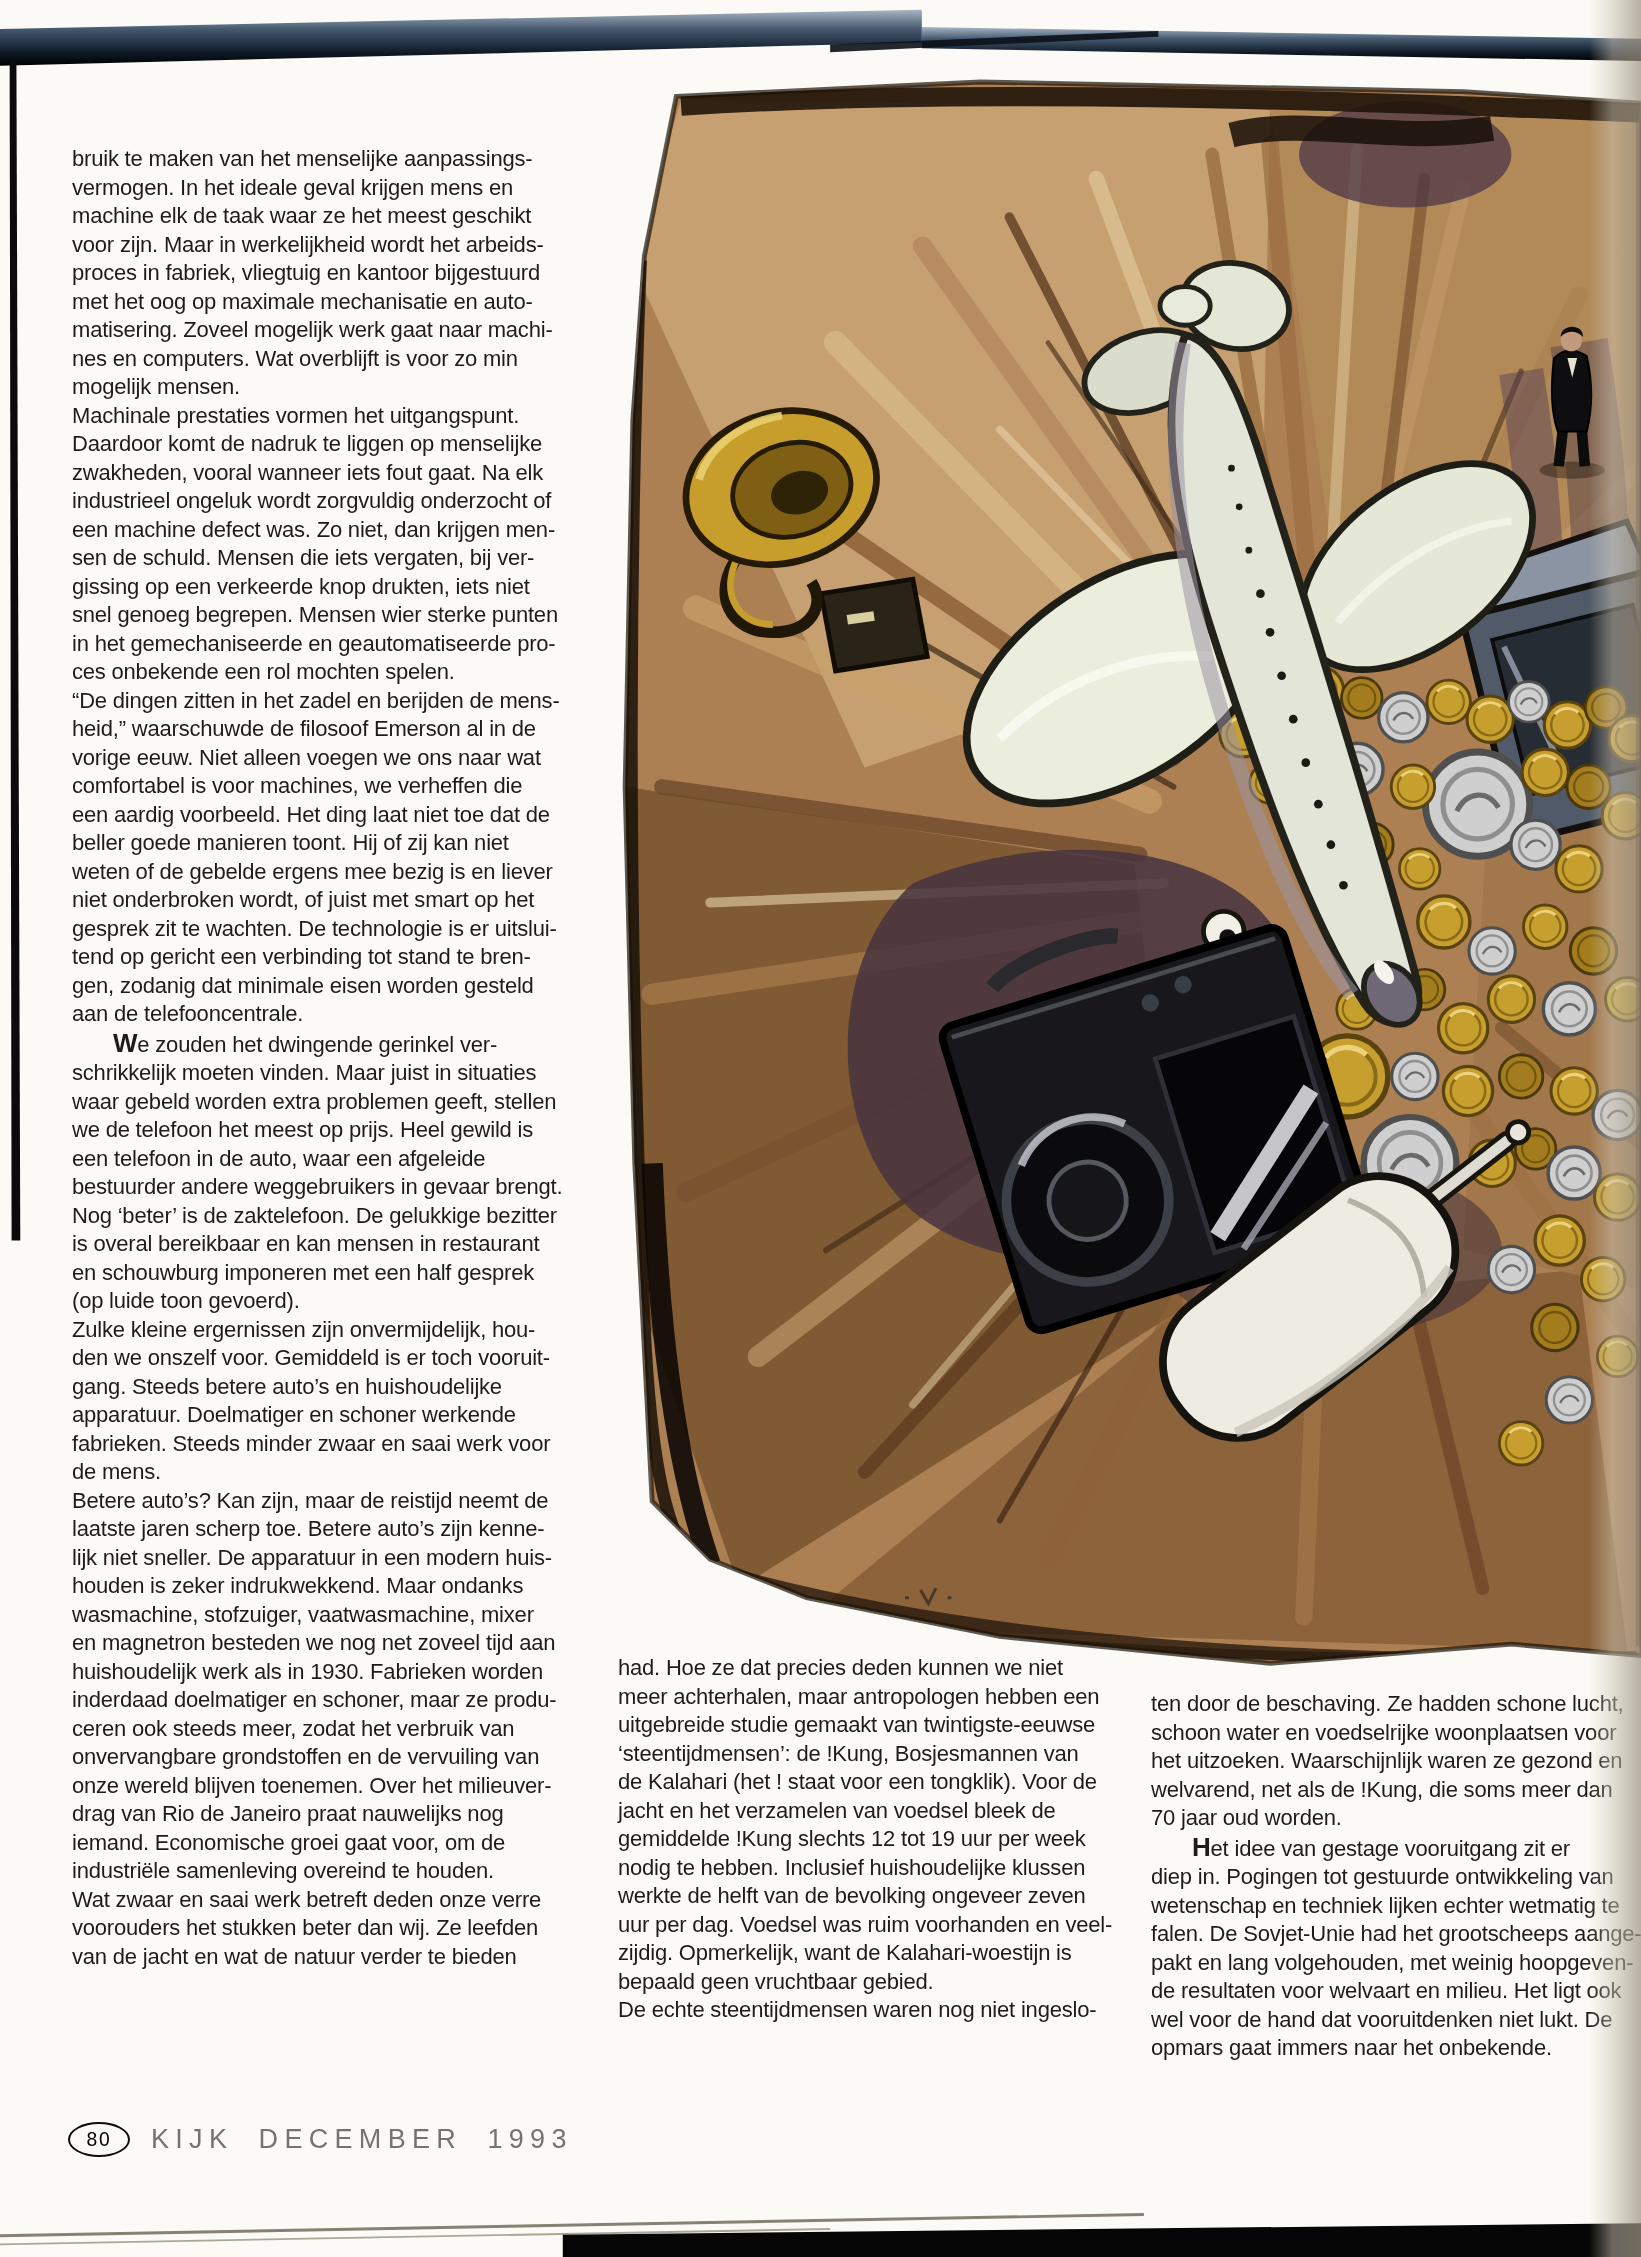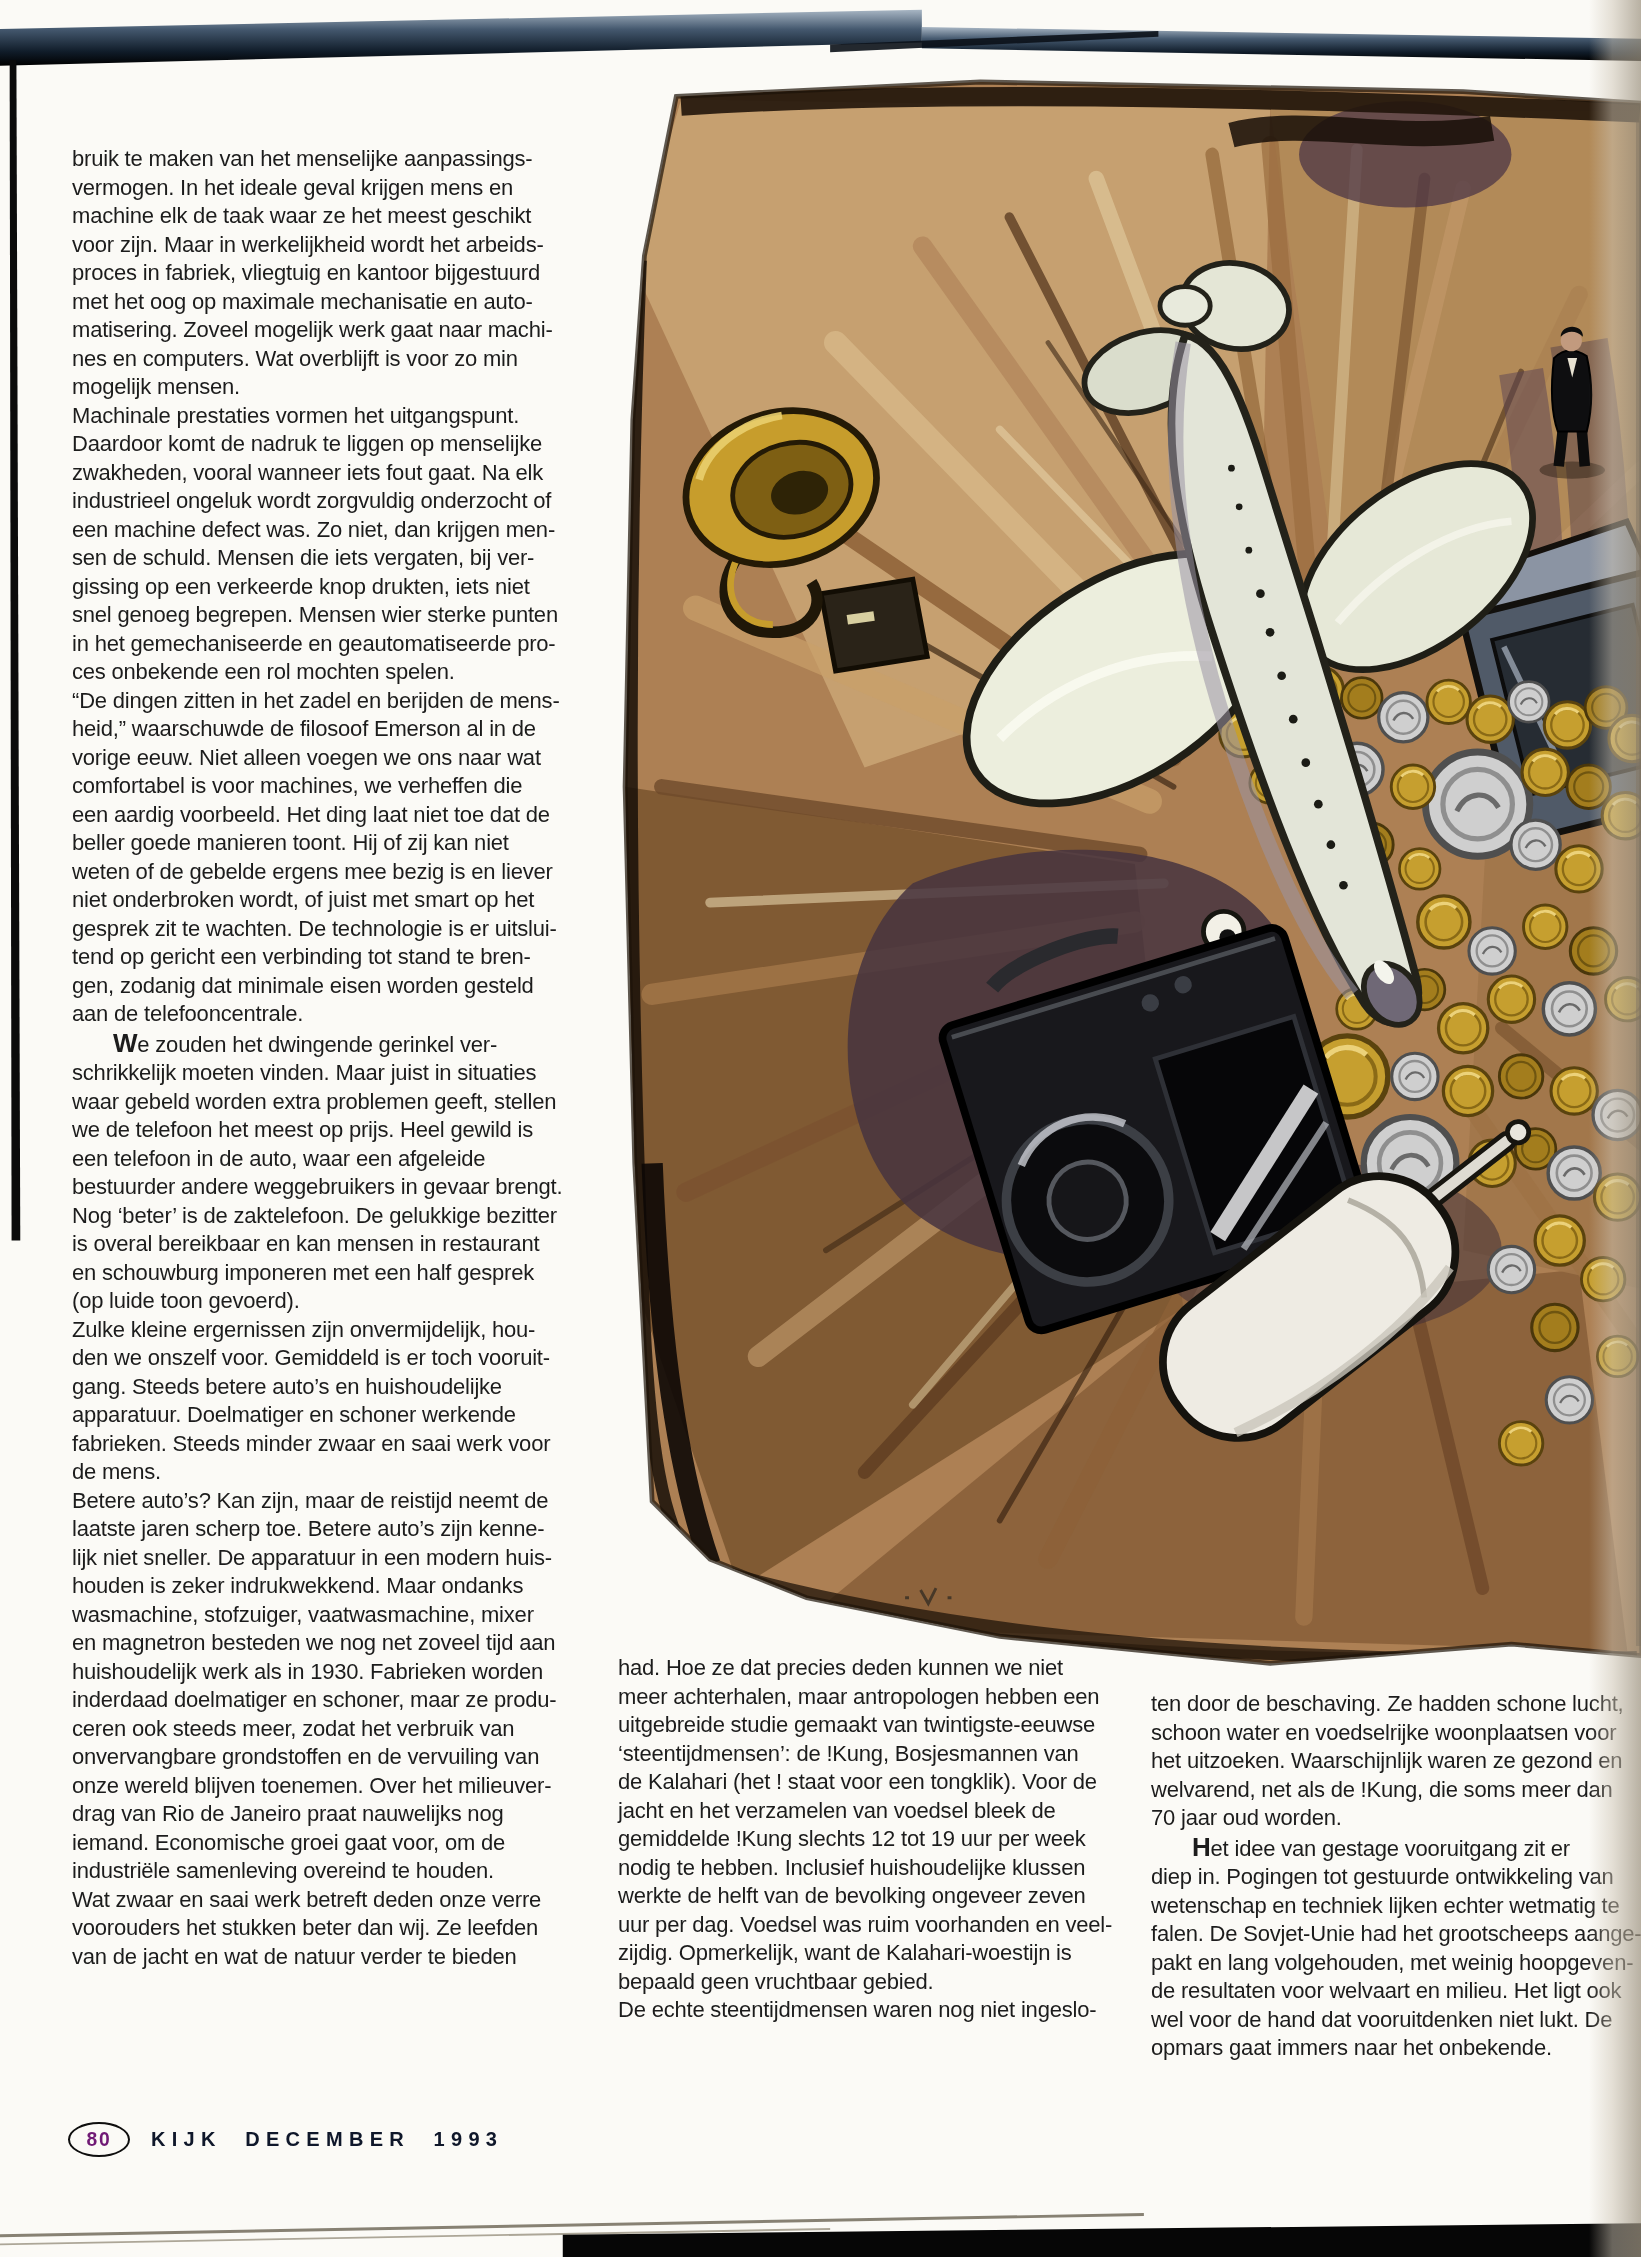--- a/index.html
+++ b/index.html
@@ -5,22 +5,22 @@
   html,body{margin:0;padding:0;}
   body{width:1641px;height:2257px;position:relative;background:#fbfaf6;overflow:hidden;
        font-family:"Liberation Sans",sans-serif;color:#1c1c1c;}
   .col{position:absolute;z-index:2;}
   .line{white-space:nowrap;font-size:22px;line-height:28.5px;letter-spacing:-0.2px;color:#1c1c1c;}
   .lead{padding-left:41px;}
   .lead::first-letter{font-weight:800;font-size:26px;}
   #footer{position:absolute;left:68px;top:2122px;z-index:2;display:flex;align-items:center;}
   #pagenum-oval{width:58px;height:31px;border:2.9px solid #0e0e0e;border-radius:50%;
       display:flex;align-items:center;justify-content:center;
-      font-weight:700;font-size:19.3px;letter-spacing:1.9px;color:#701a75;text-align:center;}
-  #mag-title{margin-left:21px;font-weight:700;font-size:20px;letter-spacing:6.3px;word-spacing:11.6px;color:#0f172a;}
+      font-weight:400;font-size:19.3px;letter-spacing:1.9px;color:#000000;text-align:center;}
+  #mag-title{margin-left:21px;font-weight:400;font-size:27px;letter-spacing:6.3px;word-spacing:11.6px;color:#737373;}
   #illu{position:absolute;left:594px;top:53px;z-index:1;}
   #artifacts{position:absolute;left:0;top:0;z-index:5;pointer-events:none;}
   #page-curl{position:absolute;left:1589px;top:0;width:52px;height:2257px;z-index:6;pointer-events:none;
       background:linear-gradient(to right, rgba(205,196,180,0), rgba(205,196,180,.5) 45%, rgba(158,148,130,.72) 100%);}
   .st path{fill:none;stroke-linecap:round;}
 </style>
 </head>
 <body>
 
 <div>

